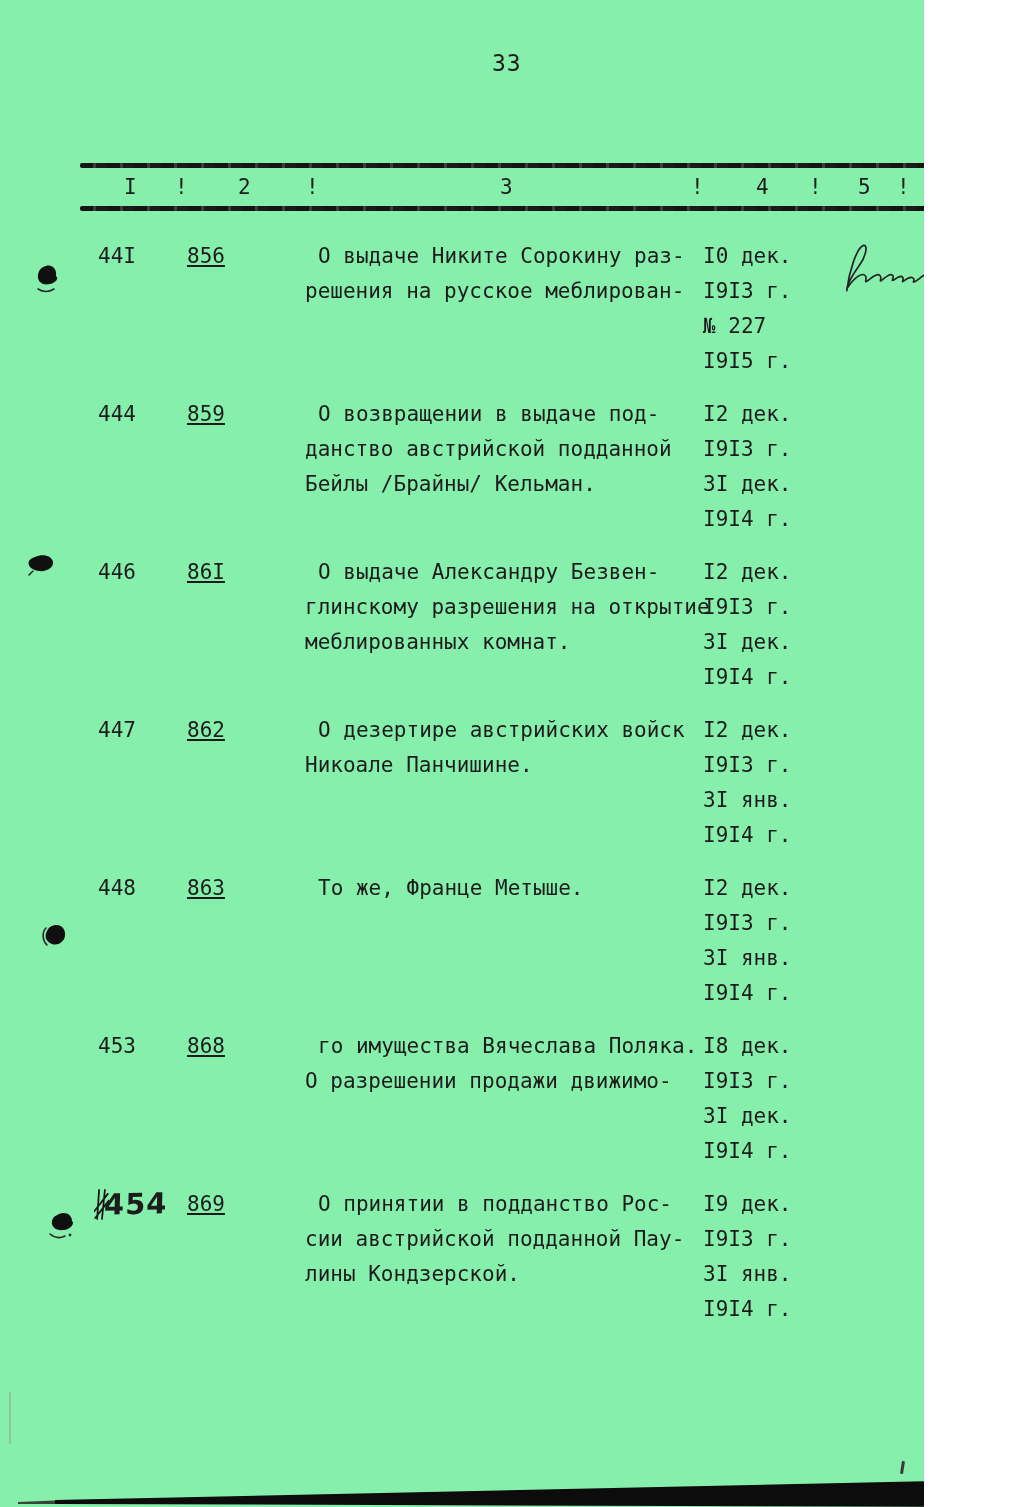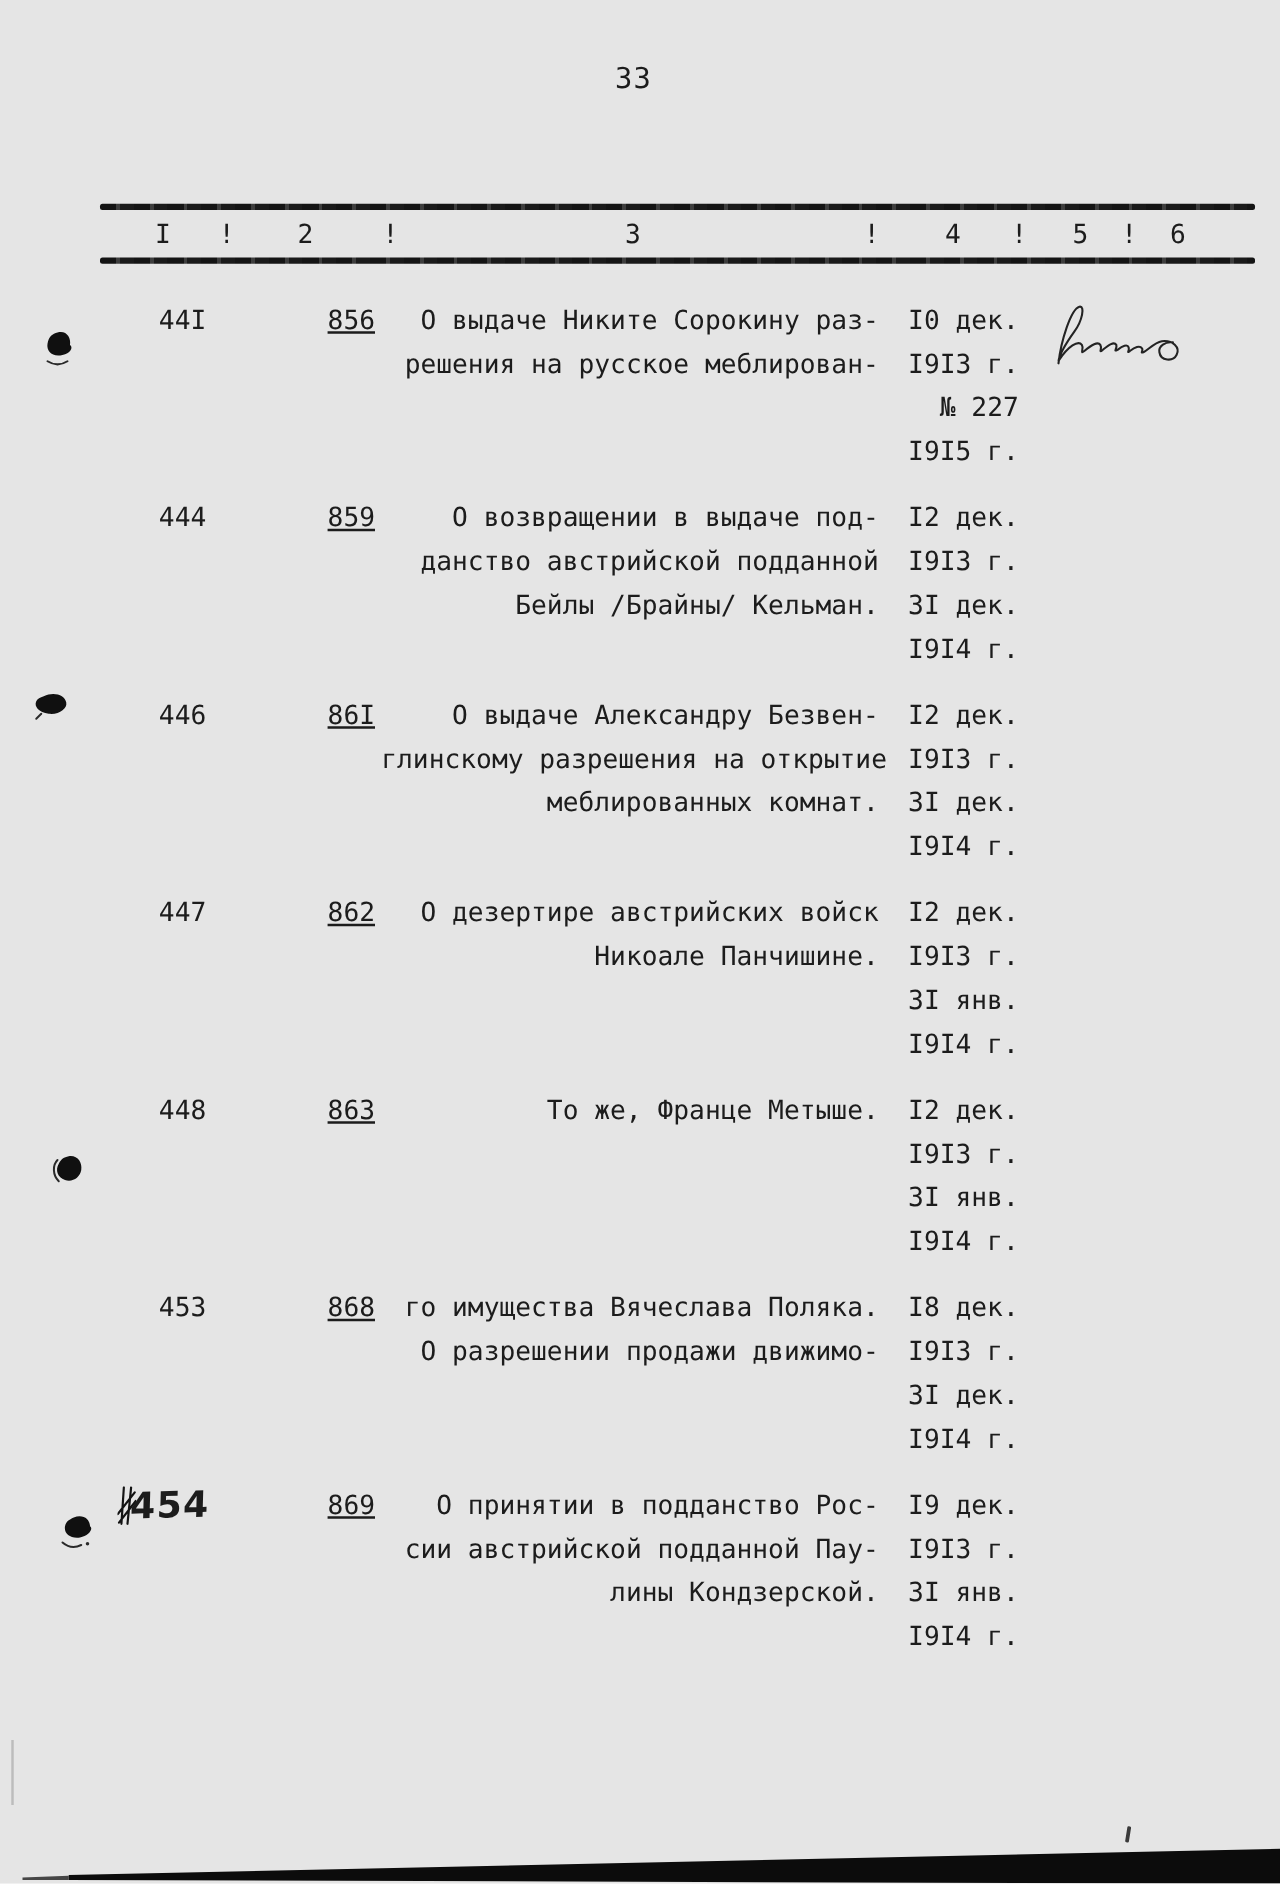--- a/index.html
+++ b/index.html
@@ -1,19 +1,19 @@
 <!DOCTYPE html>
 <html><head>
 <meta charset="utf-8">
 <style>
   html,body { margin:0; padding:0; background:#ffffff; }
   .page {
     position:relative;
-    width:1024px; height:1507px;
-    background:#e5e5e5;
+    width:924px; height:1507px;
+    background:#86efac;
     overflow:hidden;
     font-family:"DejaVu Sans Mono","Liberation Mono",monospace;
     color:#1c1c1c;
   }
   .page-number {
     position:absolute; left:492px; top:50px;
     font-size:23px; letter-spacing:1px;
   }
   .rule {
     position:absolute; left:80px; width:924px; height:5px;
@@ -33,21 +33,21 @@
   .hc8{left:778px;} .hc9{left:817px;} .hc10{left:856px;}
 
   .rows { position:absolute; left:80px; top:239px; width:936px; }
   .row {
     display:grid;
     grid-template-columns:85px 135px 403px 112px 1fr;
     align-items:start;
     min-height:140px;
     margin-bottom:18px;
   }
-  .row .line, .c1, .c2 { font-size:21px; line-height:35px; white-space:nowrap;text-align:right; }
+  .row .line, .c1, .c2 { font-size:21px; line-height:35px; white-space:nowrap; }
   .c1 { padding-left:18px; }
   .c2 { padding-left:22px;text-decoration:underline; }
   .c3 { padding-left:5px; }
   .c3 .line:first-child { padding-left:13px; }
   .c4 { padding-left:0; }
   .c5 { position:relative; height:100%; }
 
   
   .hw-mark { display:none; }
   .row.hw .hw-mark { display:inline-block; width:15px; height:31px; vertical-align:-6px; margin-right:-5px; }

